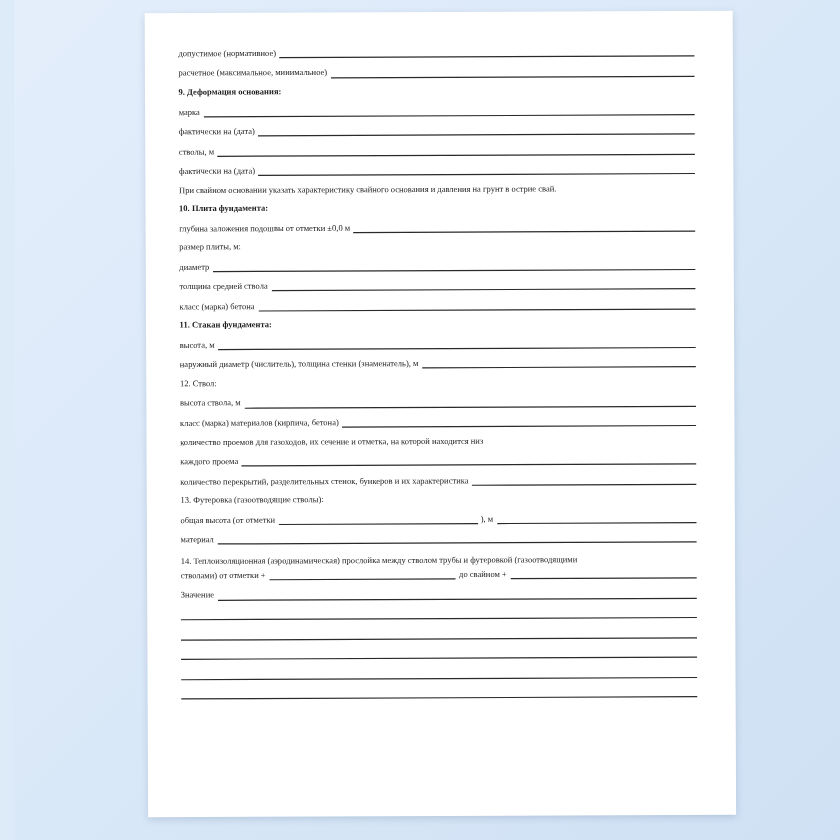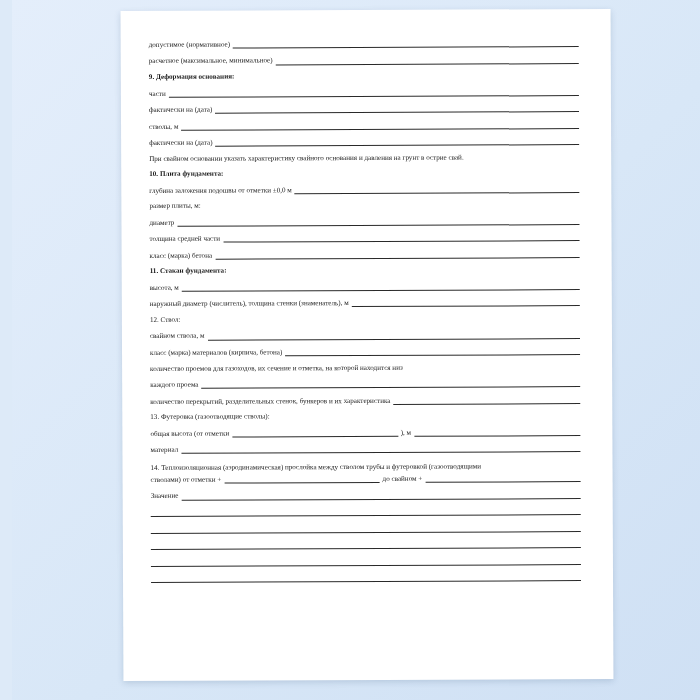--- a/index.html
+++ b/index.html
@@ -85,21 +85,21 @@
       </div>
 
       <div class="line">
         <span class="lbl">расчетное (максимальное, минимальное)</span>
         <span class="fill"></span>
       </div>
 
       <div class="heading">9. Деформация основания:</div>
 
       <div class="line">
-        <span class="lbl">части</span>
+        <span class="lbl">марка</span>
         <span class="fill"></span>
       </div>
 
       <div class="line">
         <span class="lbl">фактически на (дата)</span>
         <span class="fill"></span>
       </div>
 
       <div class="line">
         <span class="lbl">стволы, м</span>
@@ -121,21 +121,21 @@
       </div>
 
       <div class="plain">размер плиты, м:</div>
 
       <div class="line">
         <span class="lbl">диаметр</span>
         <span class="fill"></span>
       </div>
 
       <div class="line">
-        <span class="lbl">толщина средней части</span>
+        <span class="lbl">толщина средней ствола</span>
         <span class="fill"></span>
       </div>
 
       <div class="line">
         <span class="lbl">класс (марка) бетона</span>
         <span class="fill"></span>
       </div>
 
       <div class="heading">11. Стакан фундамента:</div>
 
@@ -145,21 +145,21 @@
       </div>
 
       <div class="line">
         <span class="lbl">наружный диаметр (числитель), толщина стенки (знаменатель), м</span>
         <span class="fill"></span>
       </div>
 
       <div class="plain">12. Ствол:</div>
 
       <div class="line">
-        <span class="lbl">свайном ствола, м</span>
+        <span class="lbl">высота ствола, м</span>
         <span class="fill"></span>
       </div>
 
       <div class="line">
         <span class="lbl">класс (марка) материалов (кирпича, бетона)</span>
         <span class="fill"></span>
       </div>
 
       <div class="plain">количество проемов для газоходов, их сечение и отметка, на которой находится низ</div>
 

